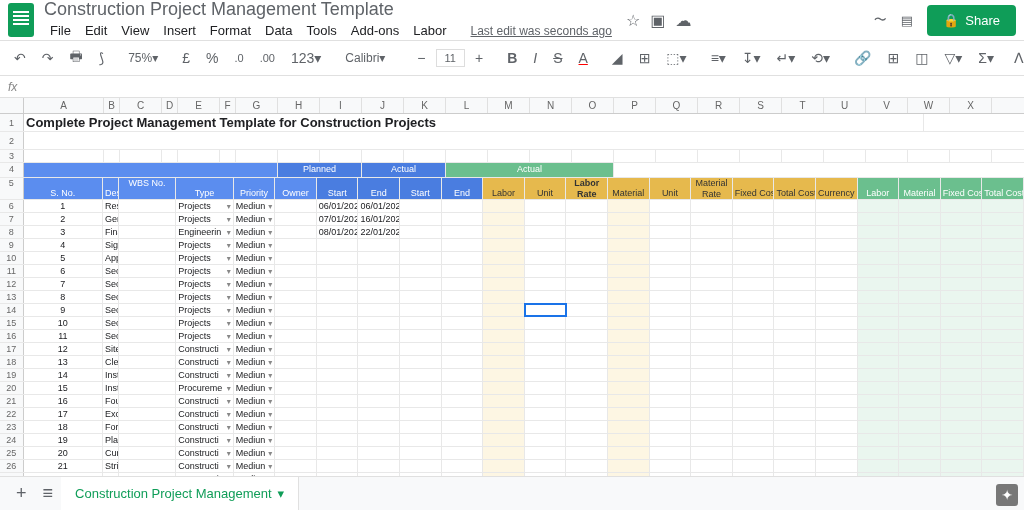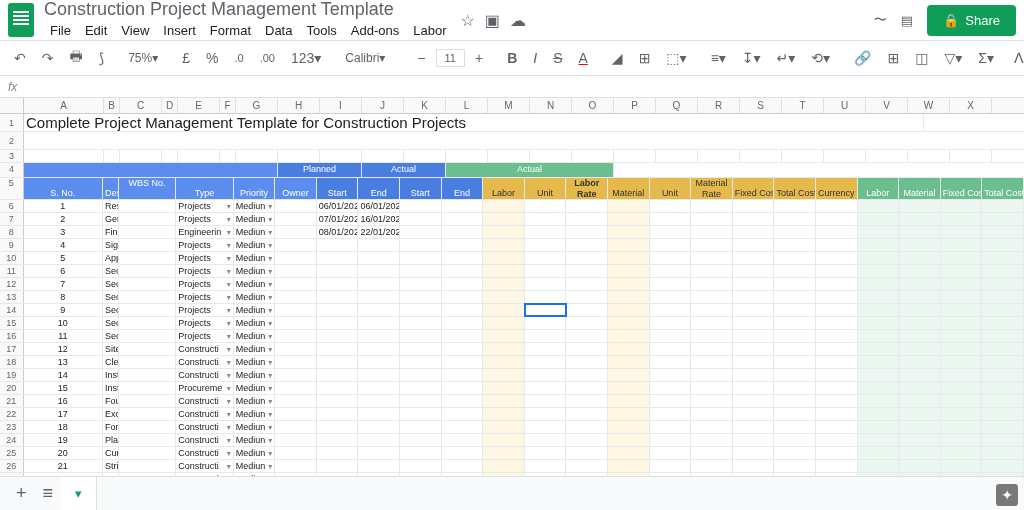--- a/index.html
+++ b/index.html
@@ -56,20 +56,21 @@
     <div class="menubar" style="padding:0">
       <span>File</span>
       <span>Edit</span>
       <span>View</span>
       <span>Insert</span>
       <span>Format</span>
       <span>Data</span>
       <span>Tools</span>
       <span>Add-ons</span>
       <span>Labor</span>
+      <span class="lastedit">Last edit was seconds ago</span>
     </div>
   </div>
   <div class="ticons" style="margin-left:8px">
     <span>☆</span>
     <span>▣</span>
     <span>☁</span>
   </div>
   <div class="spacer"></div>
   <span style="margin-right:14px;color:#5f6368">〜</span>
   <span style="margin-right:14px;color:#5f6368">▤</span>
@@ -159,21 +160,21 @@
       <div class="ch" style="width: 42px;">S</div>
       <div class="ch" style="width: 42px;">T</div>
       <div class="ch" style="width: 42px;">U</div>
       <div class="ch" style="width: 42px;">V</div>
       <div class="ch" style="width: 42px;">W</div>
       <div class="ch" style="width: 42px;">X</div>
     </div>
   <div class="rows" id="rows">
       <div class="row h18">
         <div class="rh">1</div>
-        <div class="cell " style="width: 900px; font-size: 15px;">Complete Project Management Template for Construction Projects</div>
+        <div class="cell " style="width: 900px; font-size: 13px; font-weight: bold;">Complete Project Management Template for Construction Projects</div>
       </div>
       <div class="row h18">
         <div class="rh">2</div>
       </div>
       <div class="row ">
         <div class="rh">3</div>
         <div class="cell " style="width: 80px;"></div>
         <div class="cell " style="width: 16px;"></div>
         <div class="cell " style="width: 42px;"></div>
         <div class="cell " style="width: 16px;"></div>
@@ -803,16 +804,17 @@
         <div class="cell act-bg" style="width: 42px;"></div>
         <div class="cell act-bg" style="width: 42px;"></div>
       </div>
     </div>
 </div>
 
 <div class="tabs">
   <span class="tabbtn">+</span>
   <span class="tabbtn">≡</span>
   <div class="tab">
+      <span>Construction Project Management</span>
       <span>▾</span>
     </div>
   <div class="explore">✦</div>
 </div>
 
 </body></html>

